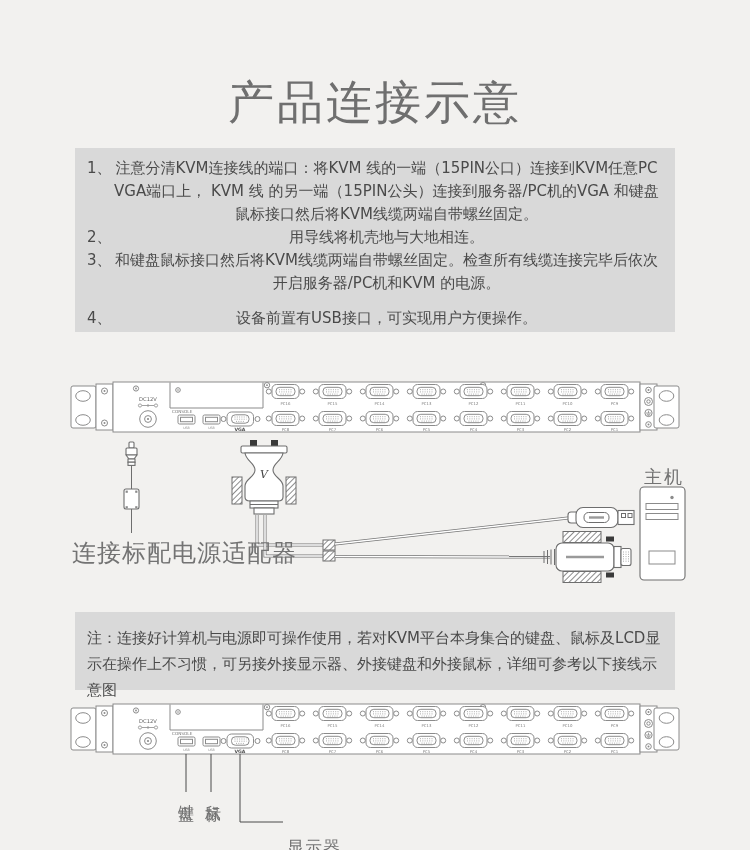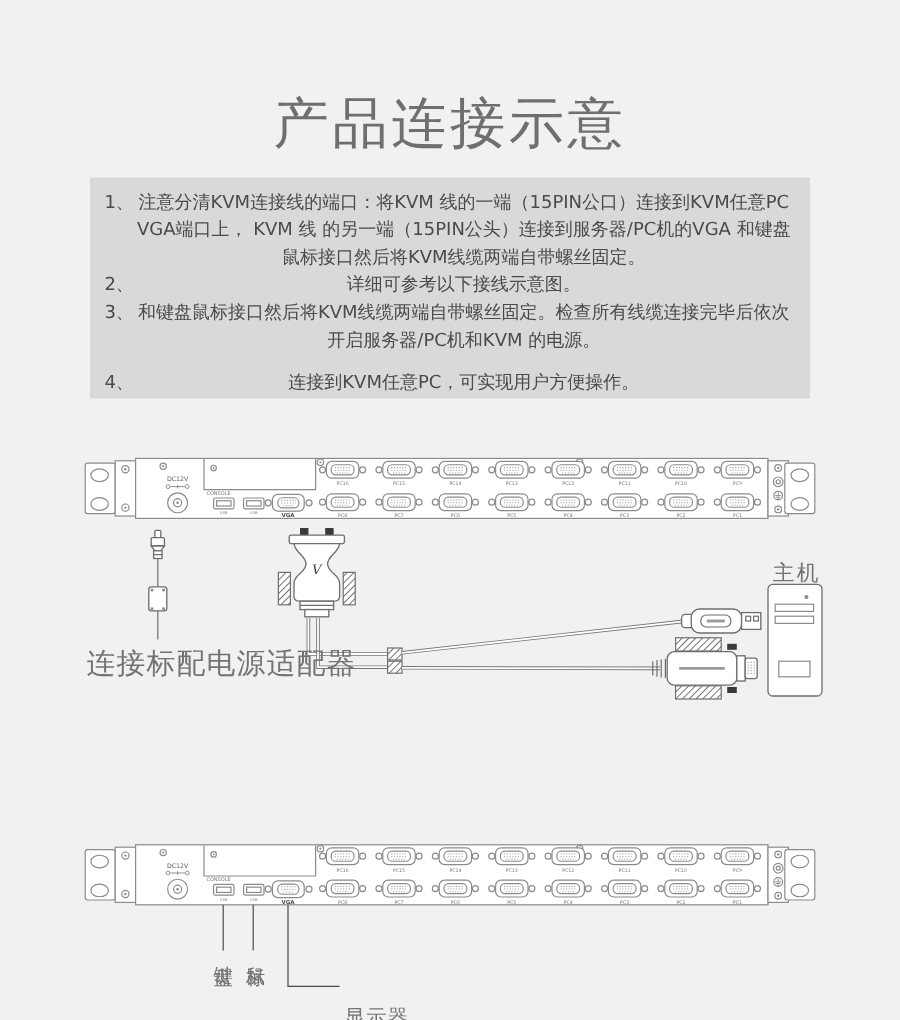--- a/index.html
+++ b/index.html
@@ -46,29 +46,29 @@
   <div class="title">产品连接示意</div>
 
   <div id="insBox" class="gbox">
     <div id="insList">
         <div class="ins-item">
           <span class="ins-num">1、</span>
           <span class="ins-text">注意分清KVM连接线的端口：将KVM 线的一端（15PIN公口）连接到KVM任意PC VGA端口上， KVM 线 的另一端（15PIN公头）连接到服务器/PC机的VGA 和键盘鼠标接口然后将KVM线缆两端自带螺丝固定。</span>
         </div>
         <div class="ins-item">
           <span class="ins-num">2、</span>
-          <span class="ins-text">详细可参考以下接线示意图。</span>
+          <span class="ins-text">用导线将机壳地与大地相连。</span>
         </div>
         <div class="ins-item">
           <span class="ins-num">3、</span>
           <span class="ins-text">和键盘鼠标接口然后将KVM线缆两端自带螺丝固定。检查所有线缆连接完毕后依次开启服务器/PC机和KVM 的电源。</span>
         </div>
         <div class="ins-item">
           <span class="ins-num">4、</span>
-          <span class="ins-text">连接到KVM任意PC，可实现用户方便操作。</span>
+          <span class="ins-text">设备前置有USB接口，可实现用户方便操作。</span>
         </div>
       </div>
   </div>
 
   <svg class="rack abs" viewBox="0 0 610 52" style="left:70px;top:381px;width:610px;height:52px">
   <g>
     <rect class="s" x="1" y="5" width="25" height="42" rx="2"></rect>
     <ellipse class="s" cx="13" cy="15" rx="7.3" ry="5.3"></ellipse>
     <ellipse class="s" cx="13" cy="39" rx="7.3" ry="5.3"></ellipse>
   </g>
@@ -347,20 +347,23 @@
       <circle class="dot" cx="612" cy="57.5" r="1.7"></circle>
       <rect class="sn" x="586" y="63.5" width="32" height="6"></rect>
       <rect class="sn" x="586" y="73.5" width="32" height="6"></rect>
       <rect class="sn" x="589" y="111" width="26" height="13"></rect>
     </g>
   </svg>
 
   <div class="zh-label" style="left:72px;top:537px;font-size:24px;letter-spacing:1px;">连接标配电源适配器</div>
   <div class="zh-label" style="left:644px;top:465px;font-size:18px;letter-spacing:2px;">主机</div>
 
+  <div id="noteBox" class="gbox">
+    <span>注：连接好计算机与电源即可操作使用，若对KVM平台本身集合的键盘、鼠标及LCD显示在操作上不习惯，可另接外接显示器、外接键盘和外接鼠标，详细可参考以下接线示意图</span>
+  </div>
 
   <svg class="rack abs" viewBox="0 0 610 52" style="left:70px;top:703px;width:610px;height:52px">
   <g>
     <rect class="s" x="1" y="5" width="25" height="42" rx="2"></rect>
     <ellipse class="s" cx="13" cy="15" rx="7.3" ry="5.3"></ellipse>
     <ellipse class="s" cx="13" cy="39" rx="7.3" ry="5.3"></ellipse>
   </g>
   <g>
     <rect class="s" x="26" y="3" width="17" height="46"></rect>
     <circle class="s" cx="34.5" cy="10" r="3"></circle>

